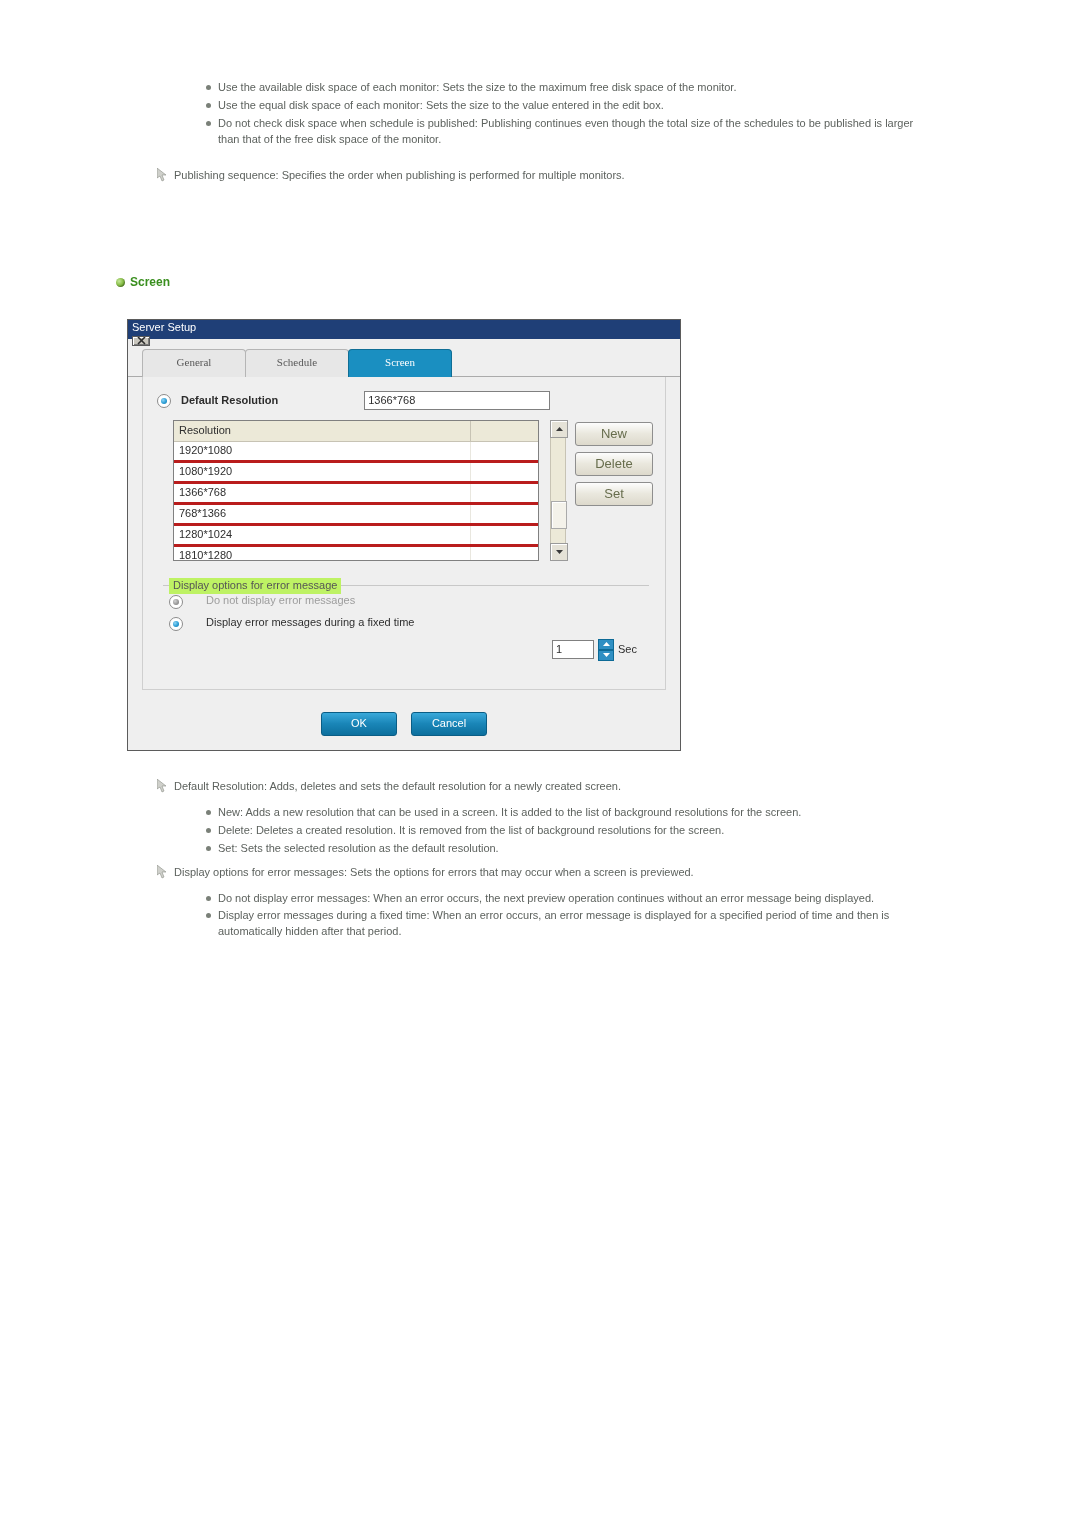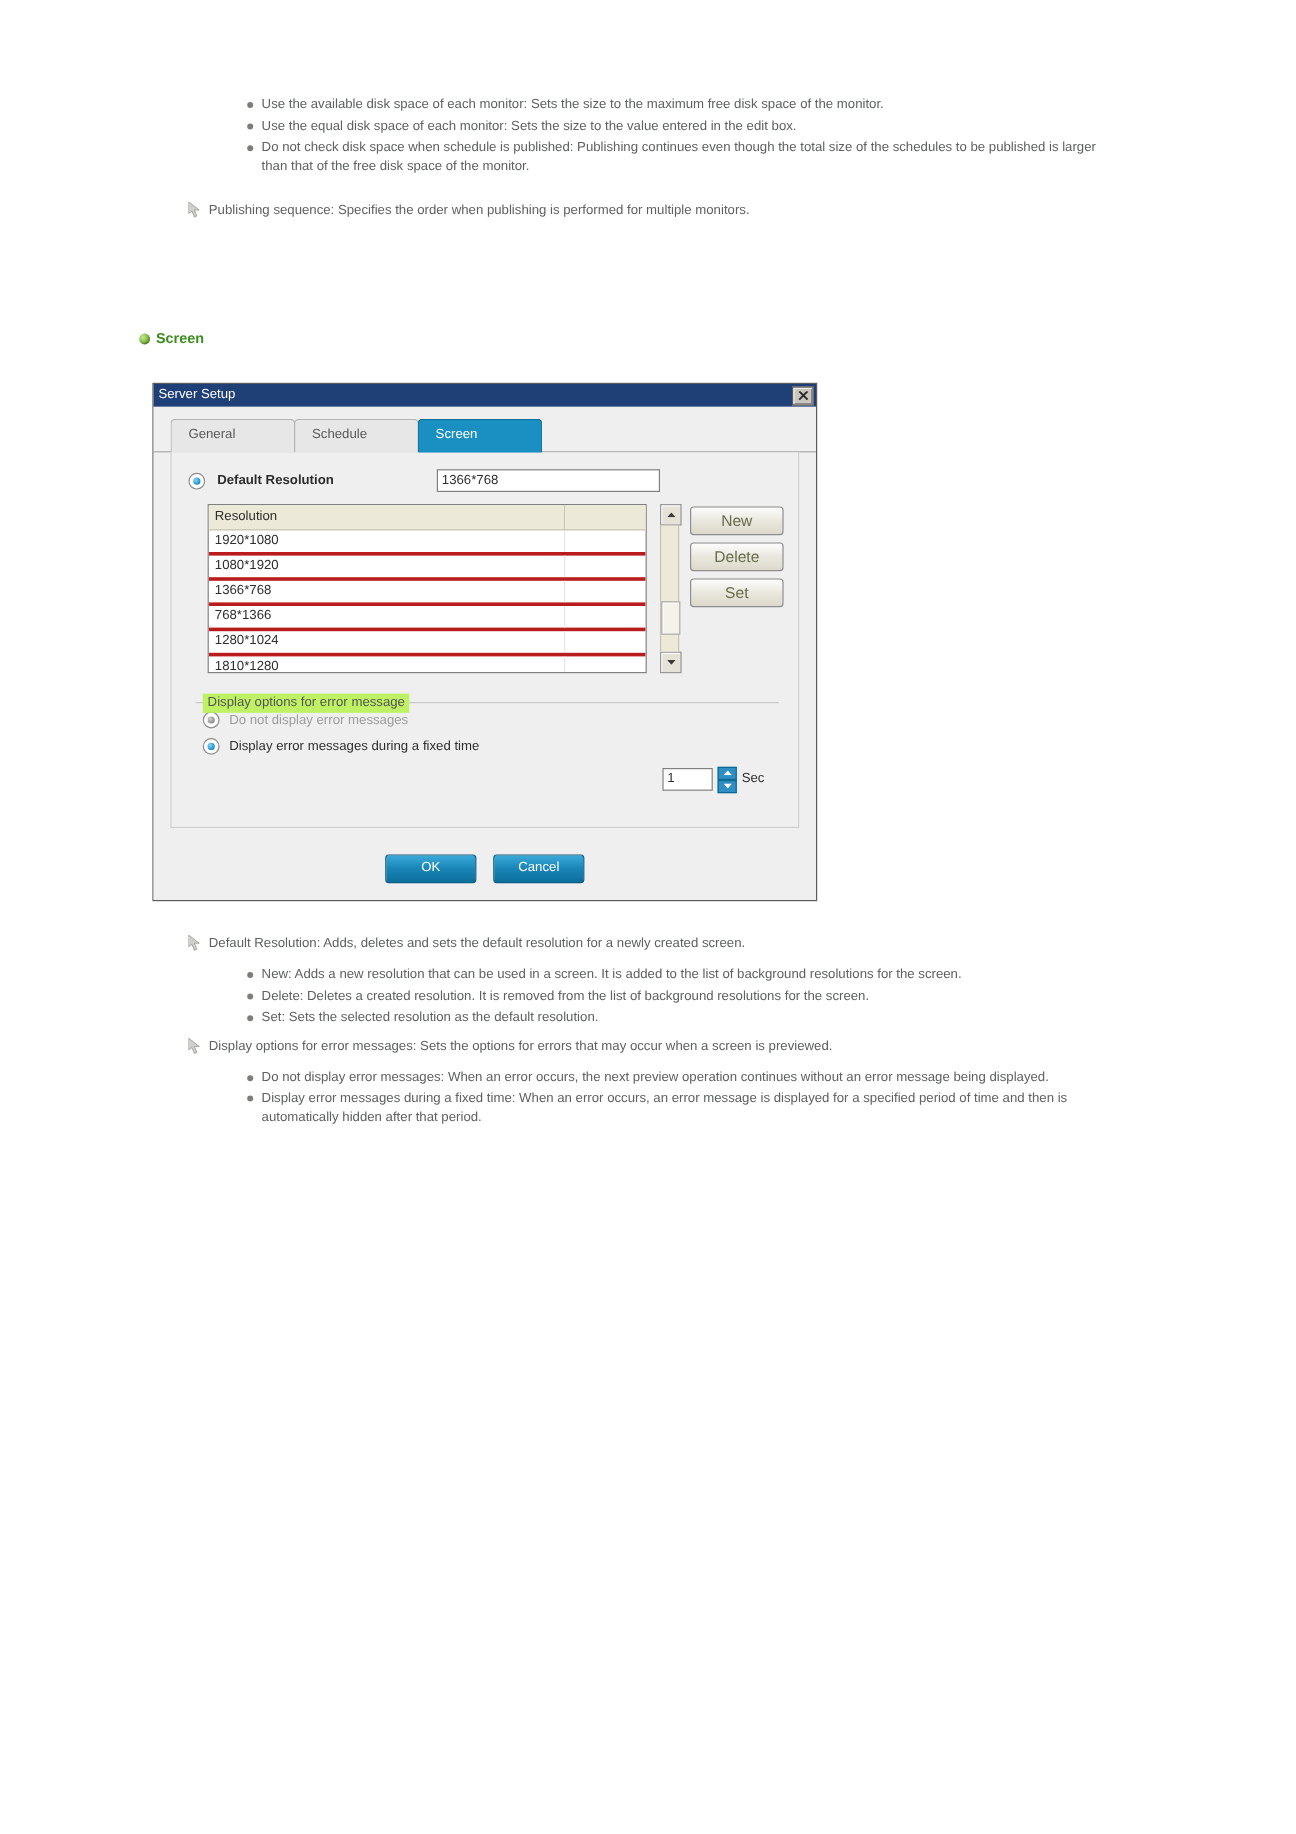--- a/index.html
+++ b/index.html
@@ -97,24 +97,25 @@
     border: 1px solid #5b5b5b;
     font-family: Tahoma, Verdana, sans-serif;
     color: #2e2e2e;
     font-size: 11px;
   }
   .titlebar {
     background: #1f3f77;
     color: #fff;
     height: 19px;
     display: flex;
-    align-items: center;
+    align-items: flex-start;
     padding: 0 2px 0 4px;
     font-family: Tahoma, sans-serif;
     font-size: 11px;
+    flex-direction: column;
   }
   .titlebar .ttl { flex: 1; }
   .titlebar .closebtn {
     width: 16px;
     height: 14px;
     background: #c9c6bd;
     border: 1px solid #5a5a5a;
     box-shadow: inset 1px 1px 0 #fff, inset -1px -1px 0 #7a7a7a;
     display: flex;
     align-items: center;
@@ -128,28 +129,30 @@
   }
   .tabrow {
     padding: 9px 14px 0 14px;
     display: flex;
     gap: 0;
     border-bottom: 1px solid #ababab;
   }
   .tab {
     min-width: 74px;
     padding: 5px 14px 6px;
+    text-align: center;
     background: #e7e7e7;
     border: 1px solid #b5b5b5;
     border-bottom: none;
     border-radius: 4px 4px 0 0;
     margin-right: -1px;
     color: #585858;
     position: relative;
     top: 1px;
+    font-family: Liberation Serif, serif;
   }
   .tab.active {
     background: #1a8fc1;
     color: #fff;
     border-color: #0f6e95;
   }
 
   .tabcontent {
     border: 1px solid #cfcfcf;
     border-top: none;
@@ -308,22 +311,22 @@
   .errbox .legend {
     position: absolute;
     top: -1px;
     left: 10px;
     background: #bef264;
     padding: 0 4px;
     color: #555;
   }
   .errrow {
     display: flex;
-    align-items: flex-start;
-    gap: 8px;
+    align-items: flex-end;
+    gap: 23px;
     margin: 2px 0 6px 2px;
   }
   .errrow .lbl.dim { color: #9d9d9d; }
 
   .secfield-row {
     display: flex;
     align-items: center;
     justify-content: flex-end;
     gap: 4px;
     margin: 8px 8px 0 0;

